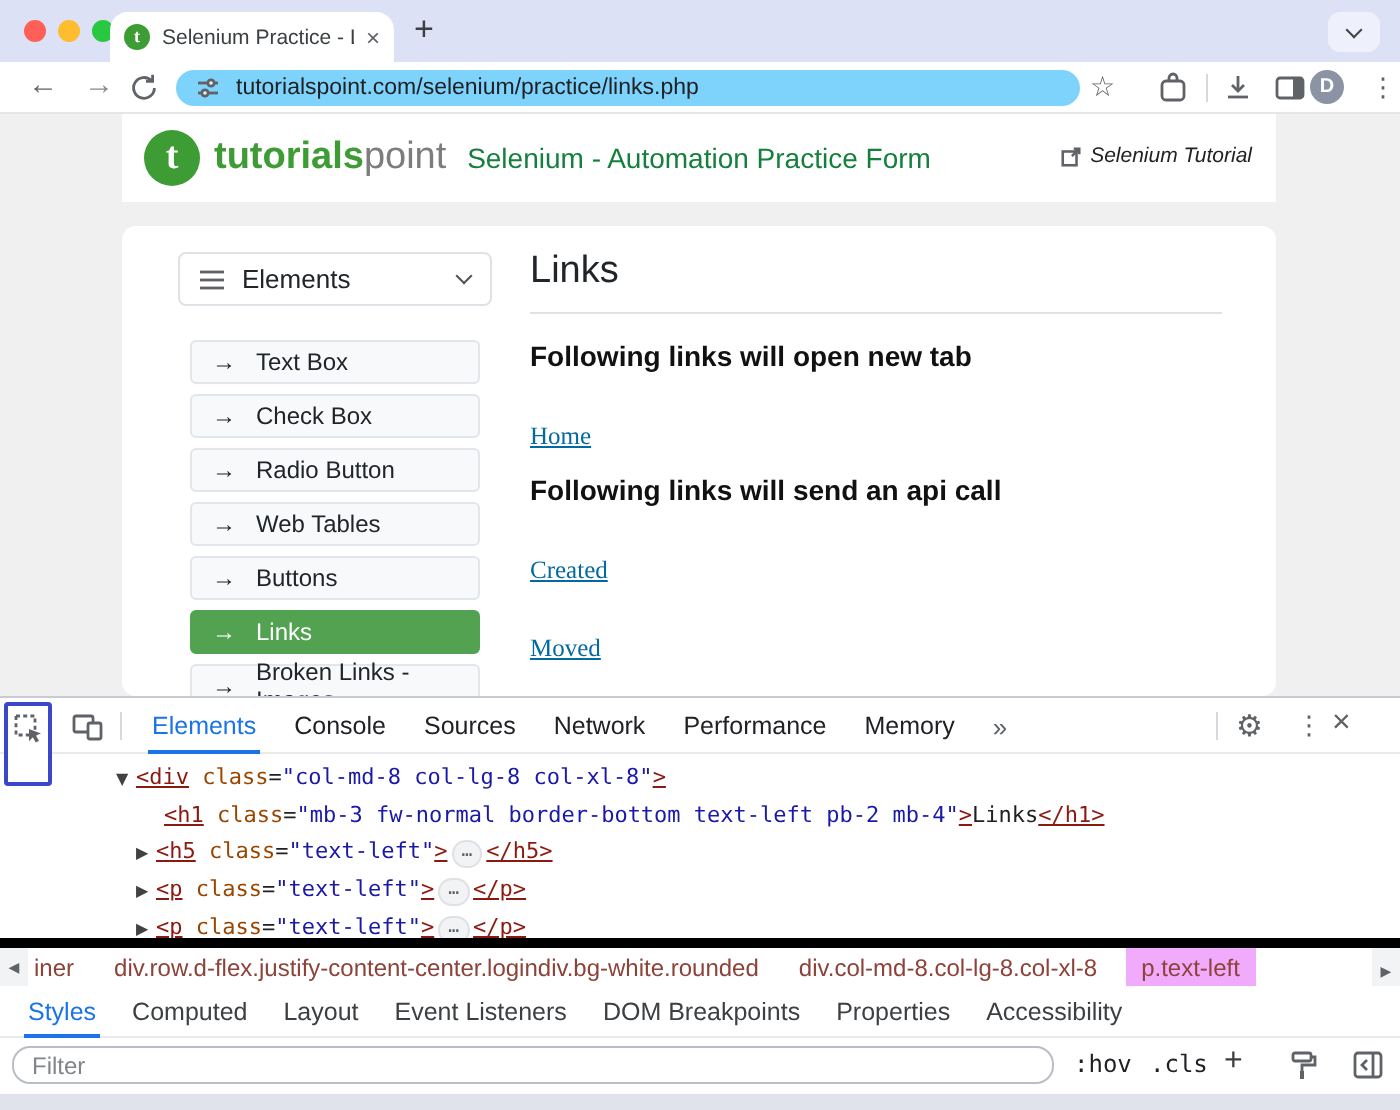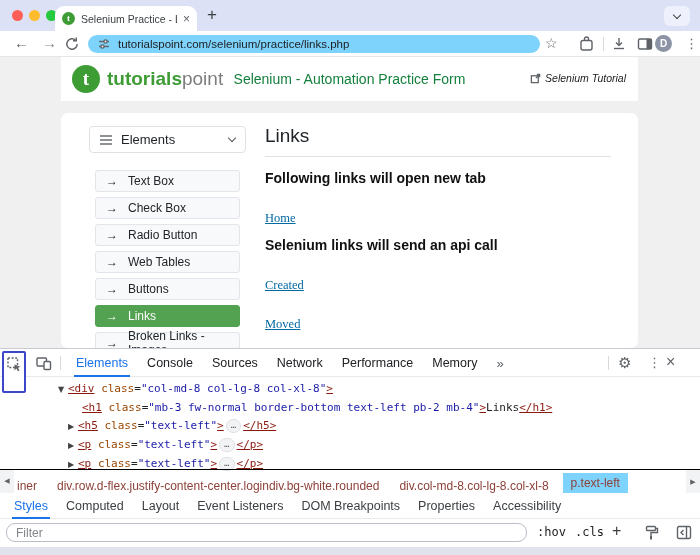--- a/index.html
+++ b/index.html
@@ -85,28 +85,28 @@
   .code { position:absolute; left:0; top:28px; width:700px; height:92px; padding-top:3px;
           font-family:"DejaVu Sans Mono", monospace; font-size:11px; color:#202124; }
   .code-line { line-height:18px; white-space:pre; }
   .l1 { padding-left:58px; } .l2 { padding-left:72px; } .l3 { padding-left:68px; }
   .tok-arrow { display:inline-block; width:10px; font-size:8px; color:#424242; font-family:"DejaVu Sans",sans-serif; }
   .tok-tag { color:#8a1a10;text-decoration:underline; } .tok-attr { color:#994500; } .tok-val { color:#1a1aa6; }
   .tok-pl { color:#202124; } .tok-txt { color:#202124; }
   .tok-ell { display:inline-block; background:#f1f3f4; border:1px solid #dfe1e5; border-radius:7px;
              color:#5f6368; font-size:9px; line-height:9px; padding:1px 4px 2px; margin:0 2px; vertical-align:1px; }
 
-  .crumbs { position:absolute; left:0; top:120px; width:700px; height:24px; border-top:1px solid #000000;
-            display:flex; align-items:flex-end; font-size:12px; color:#8d423a; overflow:hidden; }
+  .crumbs { position:absolute; left:0; top:120px; width:700px; height:24px; border-top:5px solid #000000;
+            display:flex; align-items:center; font-size:12px; color:#8d423a; overflow:hidden; }
   .crumb-nav { width:14px; height:24px; background:#f1f3f4; color:#5f6368; font-size:7px;
                display:flex; align-items:center; justify-content:center; flex:0 0 14px; }
   .crumb-nav.right { position:absolute; right:0; top:0; }
   .crumb { margin-left:20px; white-space:nowrap; }
   .crumb.first { margin-left:3px; }
-  .crumb.selected { background:#7dd3fc; padding:3px 8px; margin-left:14px; }
+  .crumb.selected { background:#f0abfc; padding:3px 8px; margin-left:14px; }
 
   .styles-tabs { position:absolute; left:0; top:144px; width:700px; height:26px; border-bottom:1px solid #e8eaed;
                  display:flex; gap:18px; align-items:center; padding-left:14px; }
   .st-tab { font-size:12.5px; color:#3c4043; height:26px; line-height:26px; position:relative; }
   .st-tab.active { color:#1a73e8; }
   .st-tab.active::after { content:""; position:absolute; left:-2px; right:-2px; bottom:0; height:2px; background:#1a73e8; }
 
   .filter-row { position:absolute; left:0; top:170px; width:700px; height:28px; }
   .filter-input { position:absolute; left:6px; top:4px; width:521px; height:19px; border:1px solid #b9bdc6;
                   border-radius:9px; background:#fff; font-size:12px; color:#202124; padding:0 9px;
@@ -226,21 +226,21 @@
               <span class="m-arrow">→</span>
               <span>Broken Links - Images</span>
             </div>
         </div>
       </div>
 
       <div class="content">
         <h1>Links</h1>
         <div class="sec-h">Following links will open new tab</div>
         <a class="plink">Home</a>
-        <div class="sec-h" style="margin-top:12px">Selenium links will send an api call</div>
+        <div class="sec-h" style="margin-top:12px">Following links will send an api call</div>
         <a class="plink">Created</a>
         <a class="plink">Moved</a>
         <a class="plink">No Content</a>
         <a class="plink">Bad Request</a>
 
       </div>
     </div>
   </div>
 
   <div class="devtools">

